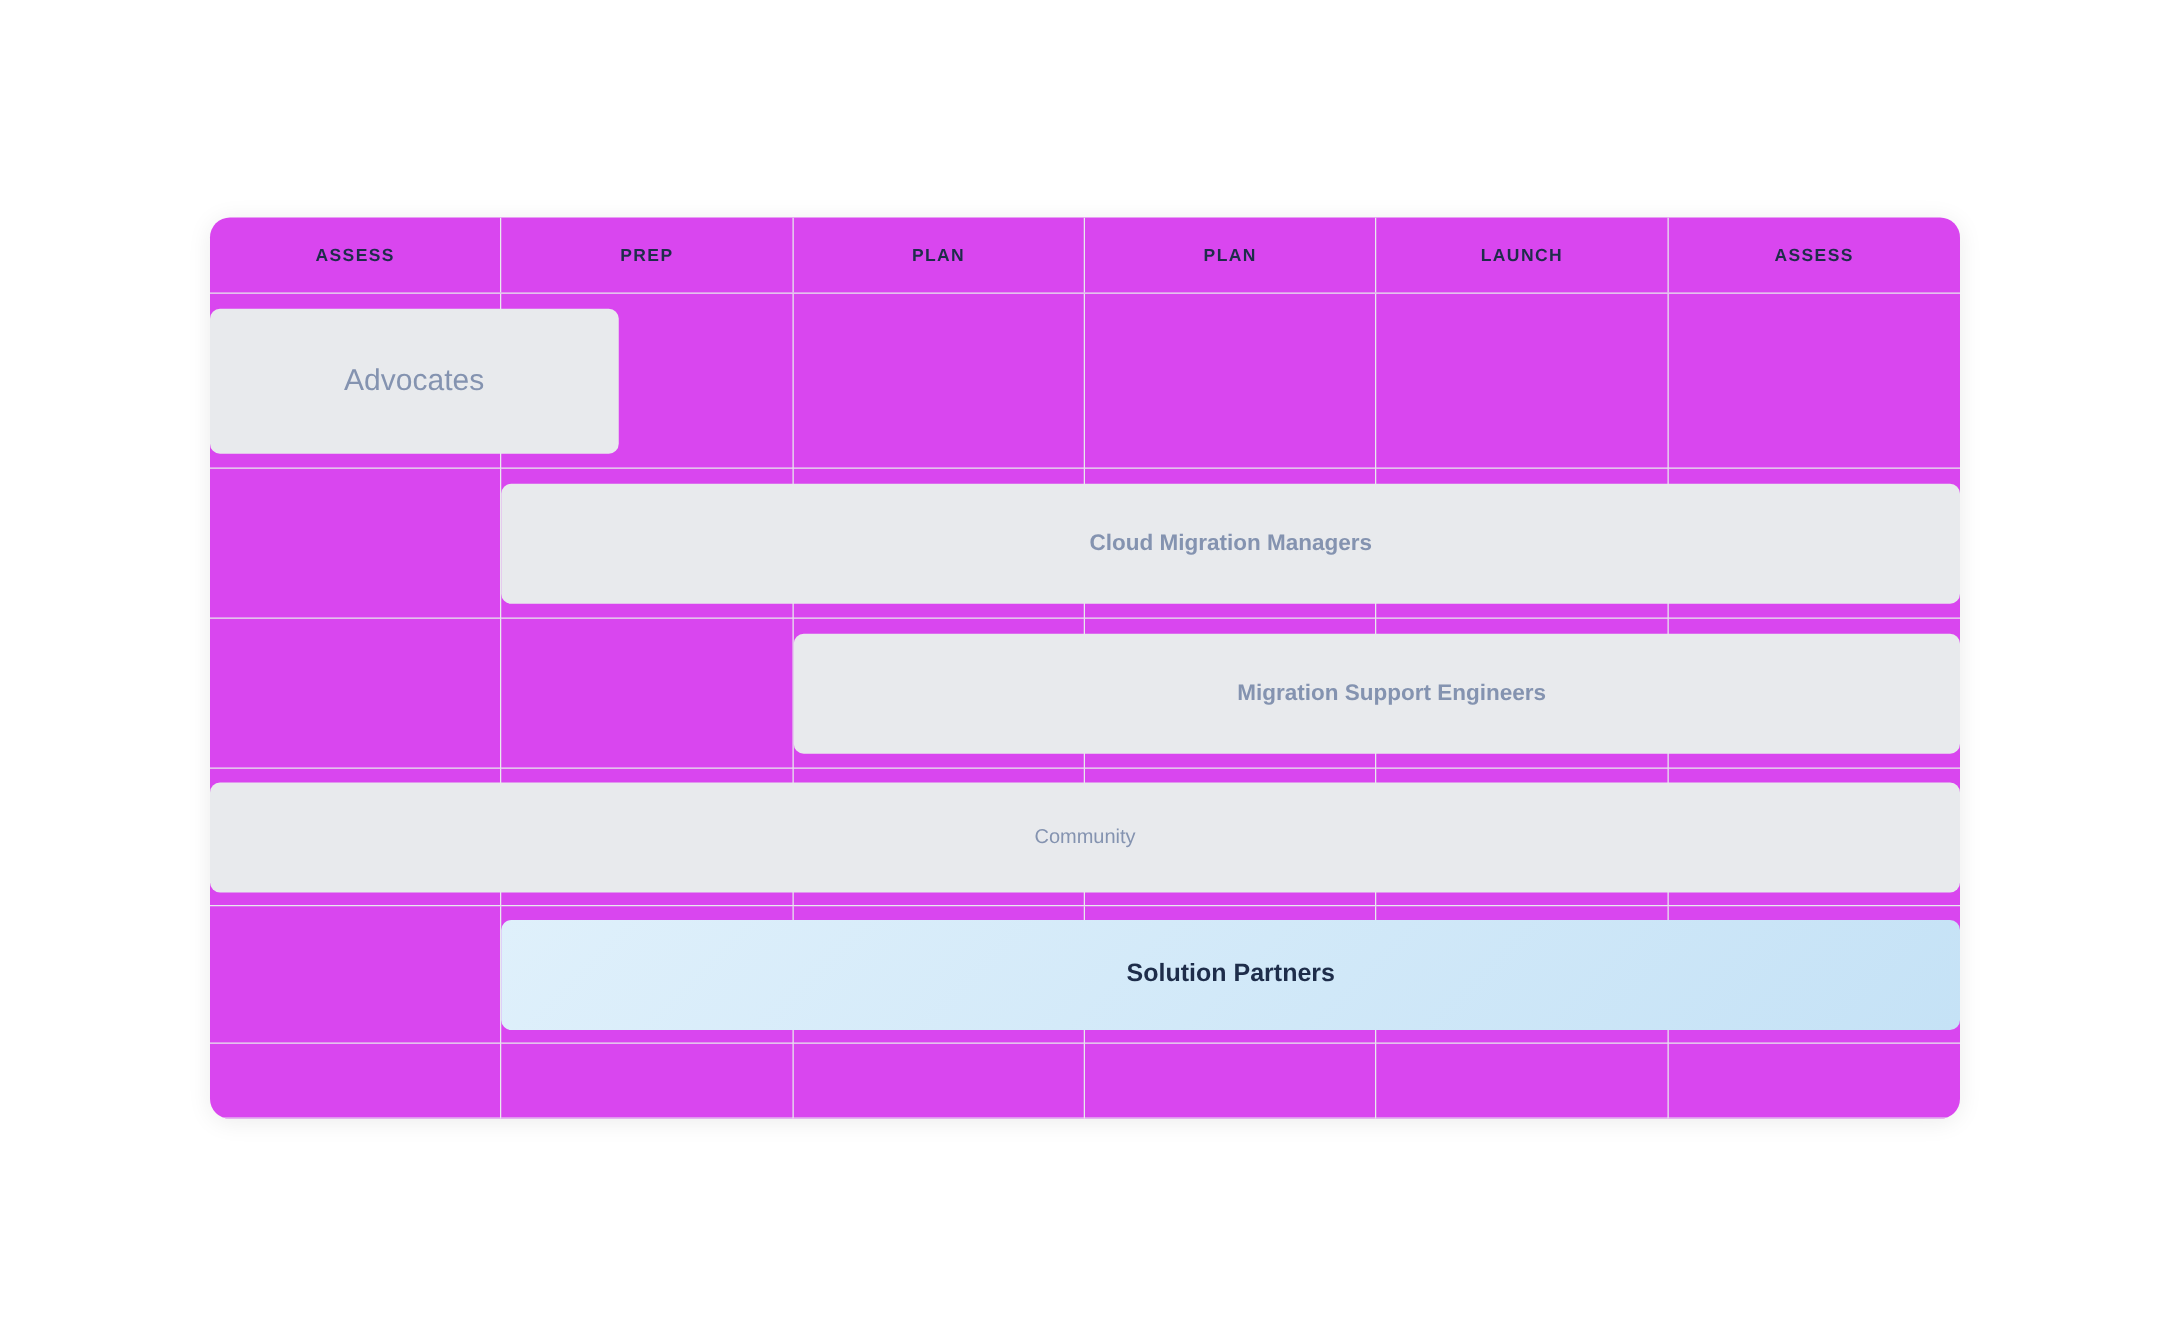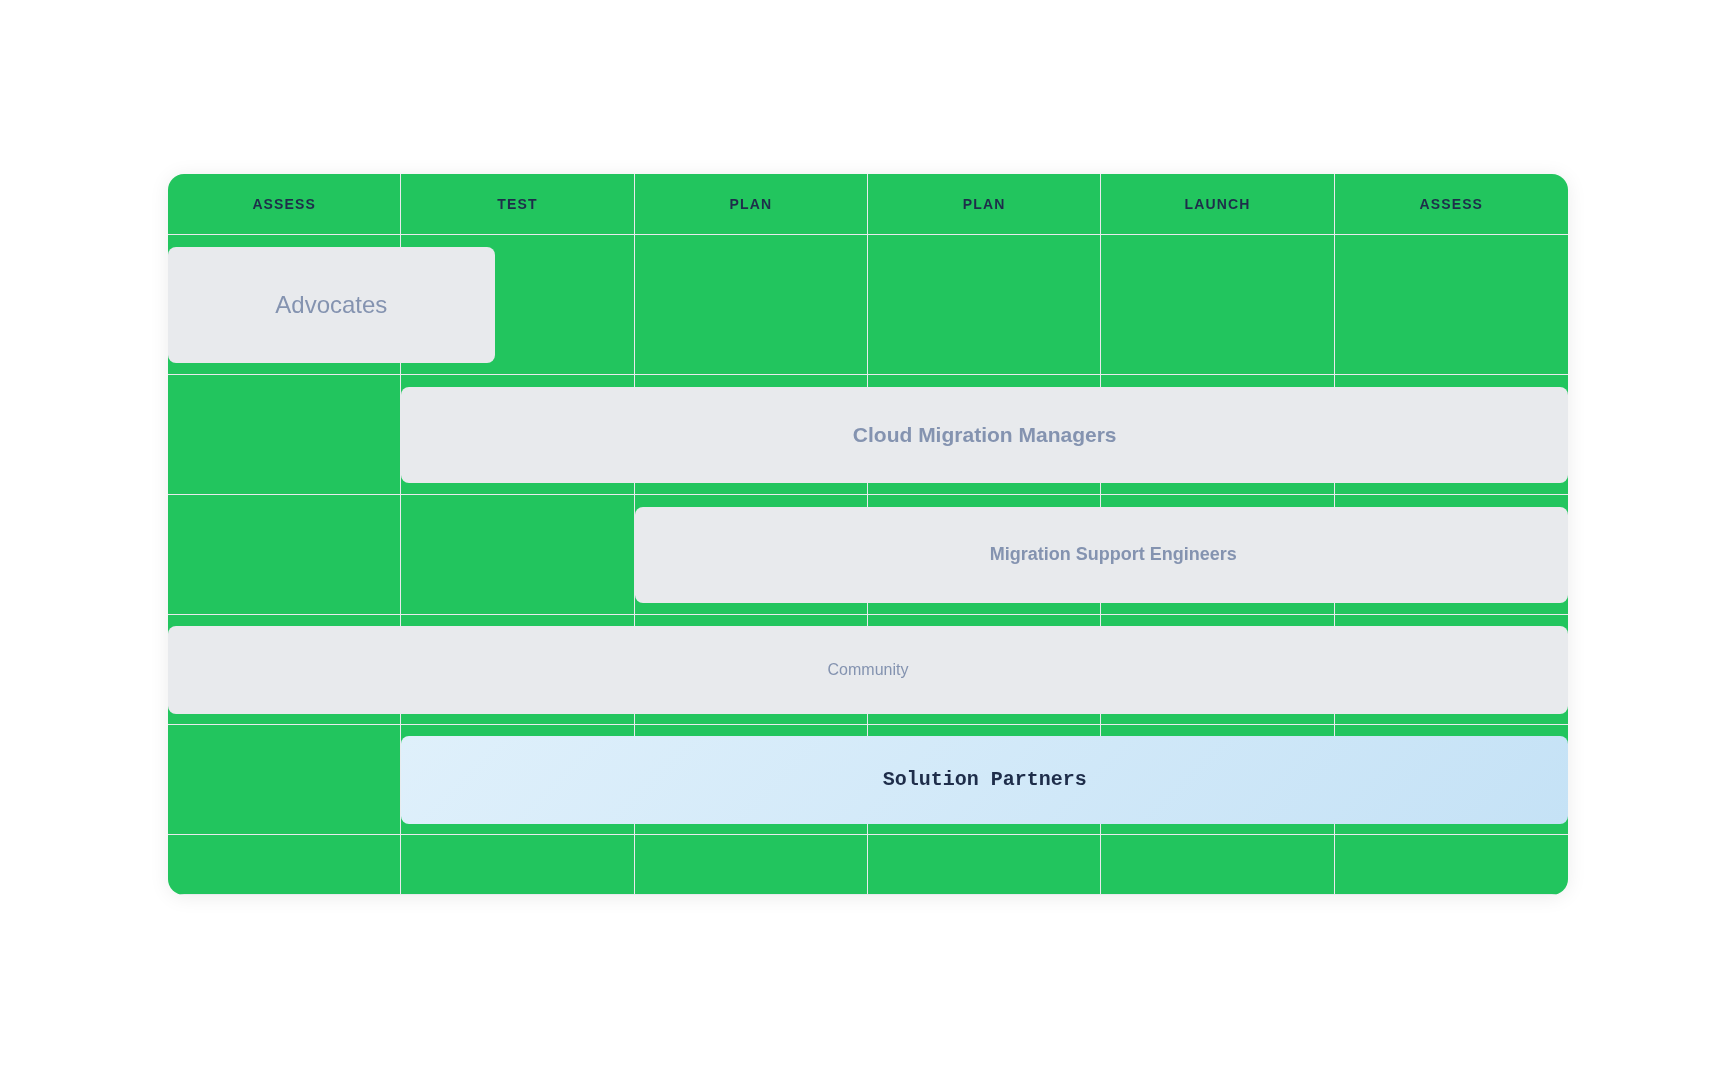--- a/index.html
+++ b/index.html
@@ -12,21 +12,21 @@
       background: #ffffff;
       font-family: -apple-system, BlinkMacSystemFont, 'Segoe UI', Helvetica, Arial, sans-serif;
       display: flex;
       justify-content: center;
       align-items: center;
       min-height: 100vh;
     }
 
     .container {
       width: 1400px;
-      background: #22c55e;
+      background: #d946ef;
       border-radius: 16px;
       box-shadow: 0 2px 20px rgba(0,0,0,0.08);
       overflow: hidden;
     }
 
     .header-row {
       display: grid;
       grid-template-columns: repeat(6, 1fr);
       border-bottom: 1px solid #e8eaed;
       padding: 0;
@@ -82,21 +82,21 @@
       justify-content: center;
     }
   </style>
 </head>
 <body>
 
 <div class="container">
 
   <div class="header-row">
     <div class="header-cell">ASSESS</div>
-    <div class="header-cell">TEST</div>
+    <div class="header-cell">PREP</div>
     <div class="header-cell">PLAN</div>
     <div class="header-cell">PLAN</div>
     <div class="header-cell">LAUNCH</div>
     <div class="header-cell">ASSESS</div>
   </div>
 
   <div id="grid-body">
       <div class="composite-row" style="position: relative;">
         <div class="grid-cols">
           <div class="grid-col" style="height: 140px;"></div>
@@ -116,21 +116,21 @@
         <div class="grid-cols">
           <div class="grid-col" style="height: 120px;"></div>
           <div class="grid-col" style="height: 120px;"></div>
           <div class="grid-col" style="height: 120px;"></div>
           <div class="grid-col" style="height: 120px;"></div>
           <div class="grid-col" style="height: 120px;"></div>
           <div class="grid-col" style="height: 120px;"></div>
         </div>
         <div class="overlay">
           <div class="bar-absolute" style="left: 16.6667%; width: 83.3333%; top: 12px; height: 96px; background: rgb(232, 234, 237);">
-            <span style="font-size: 21px; font-weight: 600; color: rgb(132, 147, 176); text-align: center;">Cloud Migration Managers</span>
+            <span style="font-size: 18px; font-weight: 600; color: rgb(132, 147, 176); text-align: center;">Cloud Migration Managers</span>
           </div>
         </div>
       </div>
       <div class="composite-row" style="position: relative;">
         <div class="grid-cols">
           <div class="grid-col" style="height: 120px;"></div>
           <div class="grid-col" style="height: 120px;"></div>
           <div class="grid-col" style="height: 120px;"></div>
           <div class="grid-col" style="height: 120px;"></div>
           <div class="grid-col" style="height: 120px;"></div>
@@ -161,21 +161,21 @@
         <div class="grid-cols">
           <div class="grid-col" style="height: 110px;"></div>
           <div class="grid-col" style="height: 110px;"></div>
           <div class="grid-col" style="height: 110px;"></div>
           <div class="grid-col" style="height: 110px;"></div>
           <div class="grid-col" style="height: 110px;"></div>
           <div class="grid-col" style="height: 110px;"></div>
         </div>
         <div class="overlay">
           <div class="bar-absolute" style="left: 16.6667%; width: 83.3333%; top: 11px; height: 88px; background: linear-gradient(135deg, rgb(223, 240, 251) 0%, rgb(197, 226, 246) 100%);">
-            <span style="font-size: 20px; font-weight: 700; color: rgb(30, 45, 74); text-align: center; font-family: Liberation Mono, monospace;">Solution Partners</span>
+            <span style="font-size: 20px; font-weight: 700; color: rgb(30, 45, 74); text-align: center;">Solution Partners</span>
           </div>
         </div>
       </div>
       <div class="composite-row" style="position: relative;">
         <div class="grid-cols">
           <div class="grid-col" style="height: 60px;"></div>
           <div class="grid-col" style="height: 60px;"></div>
           <div class="grid-col" style="height: 60px;"></div>
           <div class="grid-col" style="height: 60px;"></div>
           <div class="grid-col" style="height: 60px;"></div>

